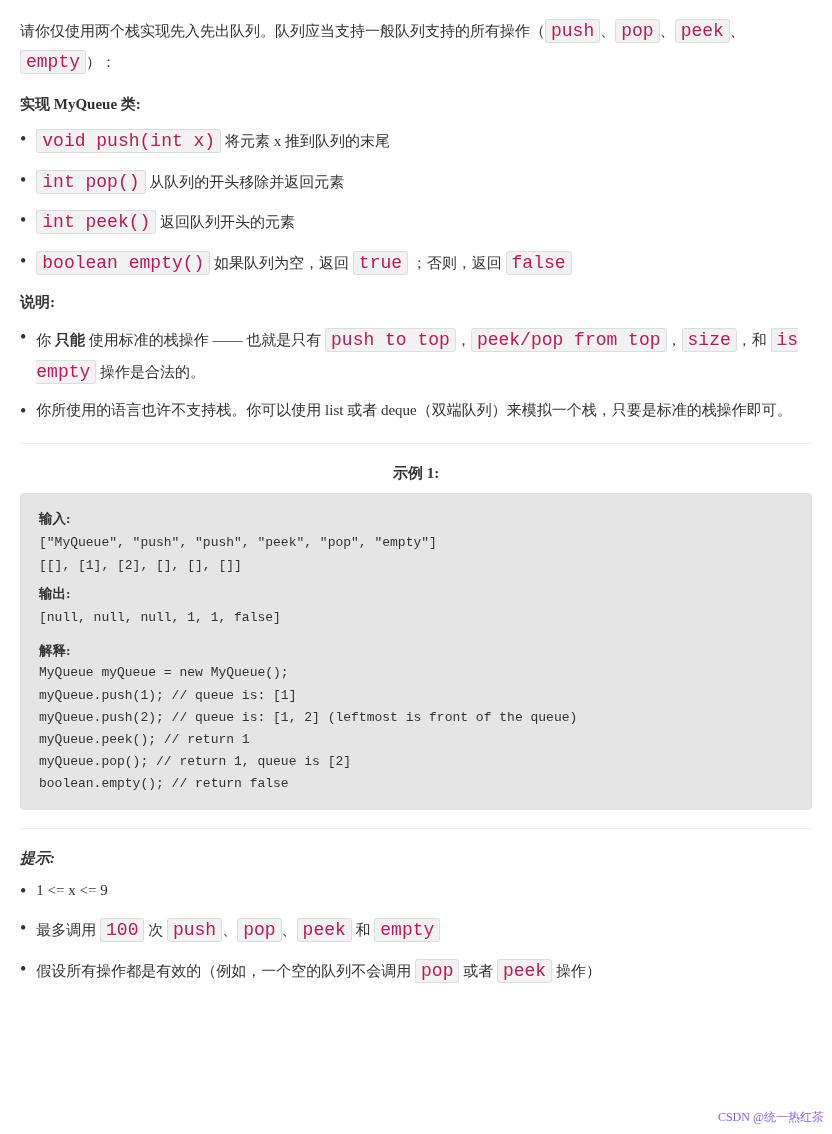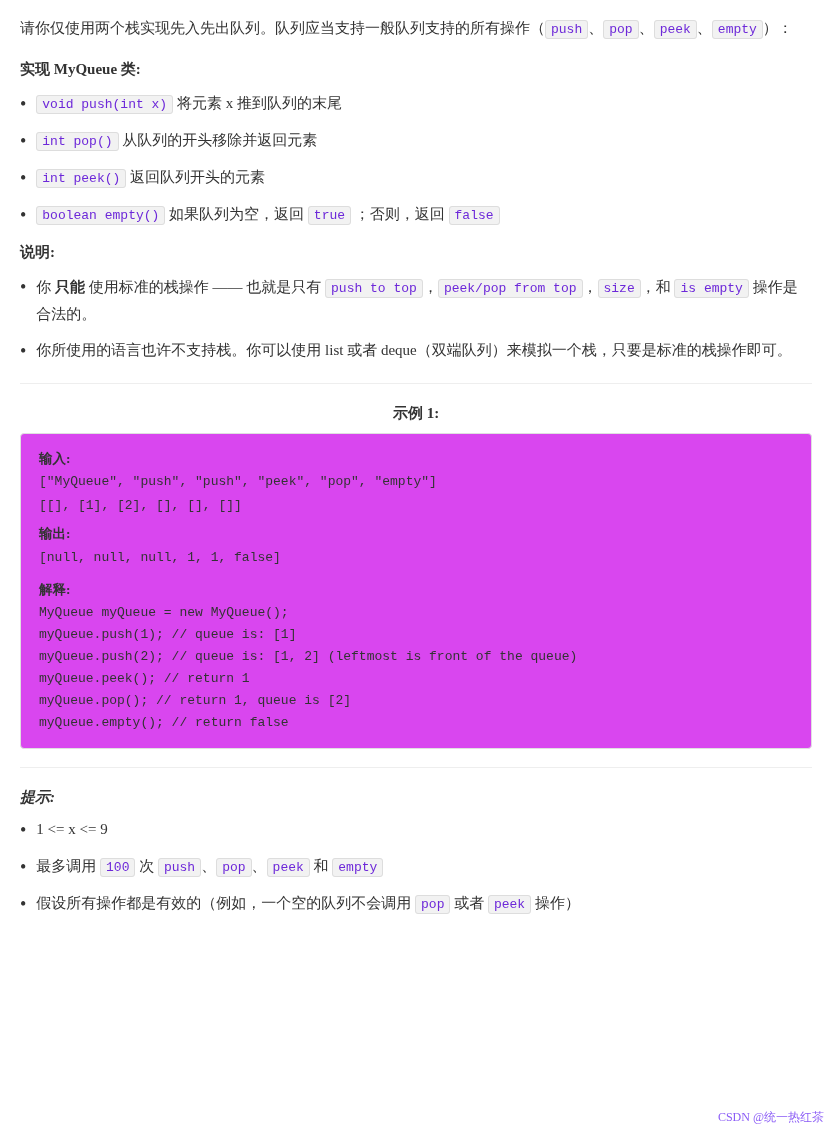--- a/index.html
+++ b/index.html
@@ -34,39 +34,39 @@
       line-height: 1.7;
     }
     .bullet-dot {
       margin-right: 10px;
       font-size: 18px;
       line-height: 1.5;
       flex-shrink: 0;
     }
     code, .code-tag {
       font-family: "Consolas", "Courier New", monospace;
-      font-size: 13px;
+      font-size: 18px;
       background: #f2f2f2;
       border: 1px solid #ddd;
       border-radius: 3px;
       padding: 1px 5px;
-      color: #6d28d9;
+      color: #be185d;
     }
     .example-section {
       margin-top: 20px;
       margin-bottom: 10px;
     }
     .example-title {
       font-weight: bold;
       font-size: 15px;
       margin-bottom: 10px;
       text-align: center;
     }
     .example-box {
-      background: #d946ef;
+      background: #e5e5e5;
       border: 1px solid #e0e0e0;
       border-radius: 4px;
       padding: 14px 18px;
       font-size: 13.5px;
       line-height: 1.7;
     }
     .example-box .label {
       font-weight: bold;
     }
     .example-box .code-line {
@@ -172,21 +172,21 @@
       <span class="label">输出:</span><br>
       <span class="code-line">[null, null, null, 1, 1, false]</span>
     </div>
     <div style="margin-top:10px;">
       <span class="label">解释:</span><br>
       <span class="code-line" style="display: block;">MyQueue myQueue = new MyQueue();</span>
       <span class="code-line" style="display: block;">myQueue.push(1); // queue is: [1]</span>
       <span class="code-line" style="display: block;">myQueue.push(2); // queue is: [1, 2] (leftmost is front of the queue)</span>
       <span class="code-line" style="display: block;">myQueue.peek();  // return 1</span>
       <span class="code-line" style="display: block;">myQueue.pop();   // return 1, queue is [2]</span>
-      <span class="code-line" style="display: block;">myQueue.empty(); // return false</span>
+      <span class="code-line" style="display: block;">boolean.empty(); // return false</span>
     </div>
   </div>
 </div>
 
 <div class="divider"></div>
 
 <div class="tips-section">
   <p class="tips-title">提示:</p>
   <ul class="bullet-list">
     <li>

